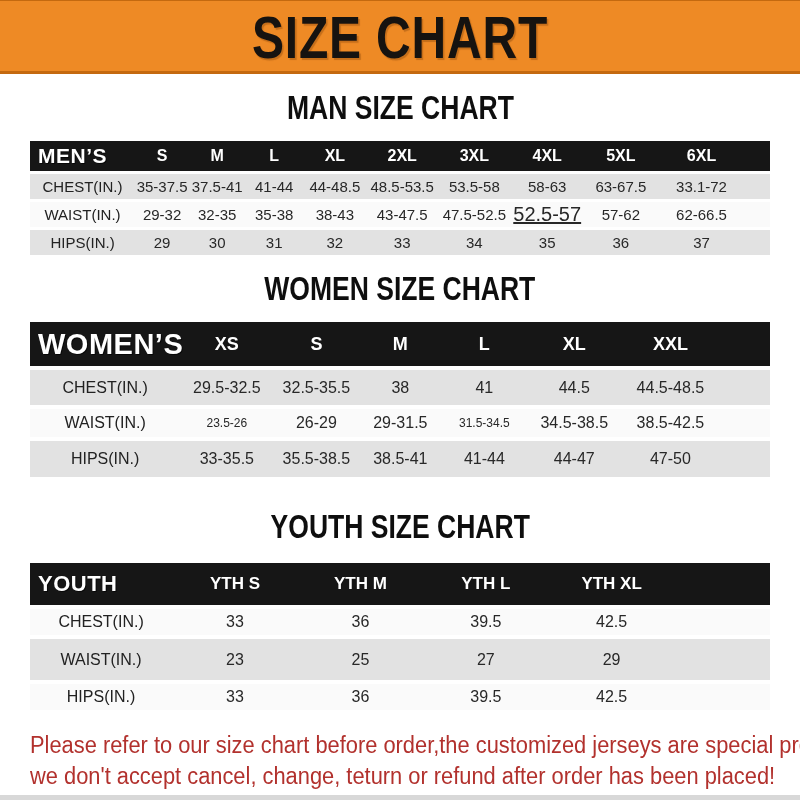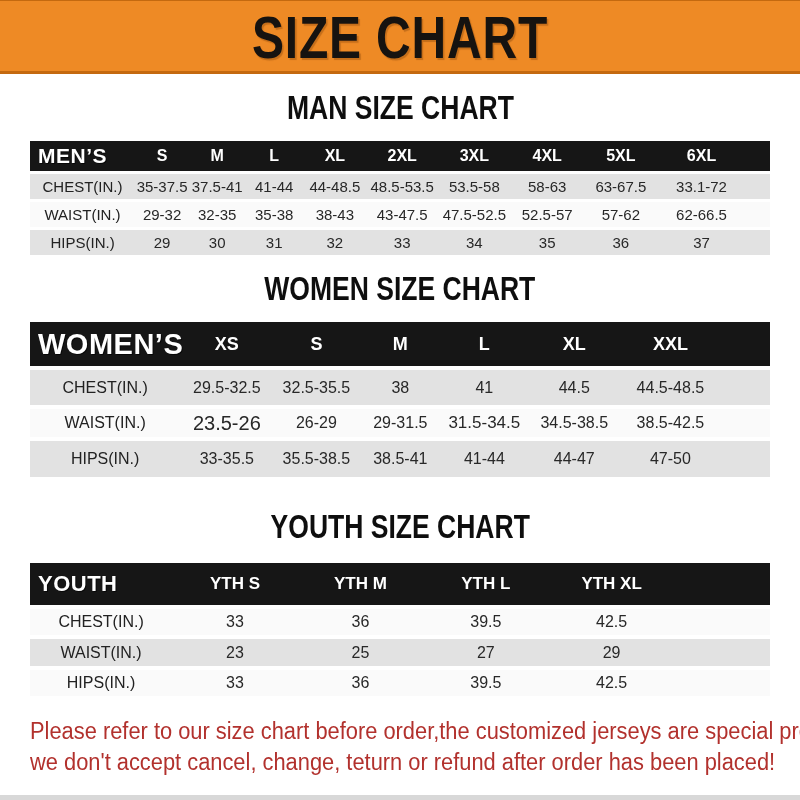--- a/index.html
+++ b/index.html
@@ -162,21 +162,21 @@
                 <td></td>
               </tr>
               <tr class="row-plain">
                 <td class="rlabel" style="height: 25px; font-size: 15px;">WAIST(IN.)</td>
                 <td style="height: 25px; font-size: 15px;">29-32</td>
                 <td style="height: 25px; font-size: 15px;">32-35</td>
                 <td style="height: 25px; font-size: 15px;">35-38</td>
                 <td style="height: 25px; font-size: 15px;">38-43</td>
                 <td style="height: 25px; font-size: 15px;">43-47.5</td>
                 <td style="height: 25px; font-size: 15px;">47.5-52.5</td>
-                <td style="height: 25px; font-size: 15px;">52.5-57</td>
+                <td style="height: 25px; font-size: 20px; text-decoration: underline;">52.5-57</td>
                 <td style="height: 25px; font-size: 15px;">57-62</td>
                 <td style="height: 25px; font-size: 15px;">62-66.5</td>
                 <td></td>
               </tr>
               <tr class="row-shaded">
                 <td class="rlabel" style="height: 25px; font-size: 15px;">HIPS(IN.)</td>
                 <td style="height: 25px; font-size: 15px;">29</td>
                 <td style="height: 25px; font-size: 15px;">30</td>
                 <td style="height: 25px; font-size: 15px;">31</td>
                 <td style="height: 25px; font-size: 15px;">32</td>
@@ -226,24 +226,24 @@
                 <td style="height: 35px; font-size: 16px; margin-top: 24px;">29.5-32.5</td>
                 <td style="height: 28px; font-size: 16px;">32.5-35.5</td>
                 <td style="height: 28px; font-size: 16px;">38</td>
                 <td style="height: 28px; font-size: 16px;">41</td>
                 <td style="height: 28px; font-size: 16px;">44.5</td>
                 <td style="height: 28px; font-size: 16px;">44.5-48.5</td>
                 <td></td>
               </tr>
               <tr class="row-plain">
                 <td class="rlabel" style="height: 28px; font-size: 16px;">WAIST(IN.)</td>
-                <td style="height: 28px; font-size: 20px;">23.5-26</td>
+                <td style="height: 28px; font-size: 12px;">23.5-26</td>
                 <td style="height: 28px; font-size: 16px;">26-29</td>
                 <td style="height: 28px; font-size: 16px;">29-31.5</td>
-                <td style="height: 28px; font-size: 17px;">31.5-34.5</td>
+                <td style="height: 28px; font-size: 12px;">31.5-34.5</td>
                 <td style="height: 28px; font-size: 16px;">34.5-38.5</td>
                 <td style="height: 28px; font-size: 16px;">38.5-42.5</td>
                 <td></td>
               </tr>
               <tr class="row-shaded">
                 <td class="rlabel" style="height: 28px; font-size: 16px;">HIPS(IN.)</td>
                 <td style="height: 28px; font-size: 16px;">33-35.5</td>
                 <td style="height: 36px; font-size: 16px;">35.5-38.5</td>
                 <td style="height: 28px; font-size: 16px;">38.5-41</td>
                 <td style="height: 28px; font-size: 16px;">41-44</td>
@@ -285,21 +285,21 @@
                 <td class="rlabel" style="height: 26px; font-size: 16px;">CHEST(IN.)</td>
                 <td style="height: 26px; font-size: 16px;">33</td>
                 <td style="height: 26px; font-size: 16px;">36</td>
                 <td style="height: 26px; font-size: 16px;">39.5</td>
                 <td style="height: 26px; font-size: 16px;">42.5</td>
                 <td></td>
               </tr>
               <tr class="row-shaded">
                 <td class="rlabel" style="height: 26px; font-size: 16px;">WAIST(IN.)</td>
                 <td style="height: 26px; font-size: 16px;">23</td>
-                <td style="height: 27px; font-size: 16px;">25</td>
+                <td style="height: 41px; font-size: 16px;">25</td>
                 <td style="height: 26px; font-size: 16px;">27</td>
                 <td style="height: 26px; font-size: 16px;">29</td>
                 <td></td>
               </tr>
               <tr class="row-plain">
                 <td class="rlabel" style="height: 26px; font-size: 16px;">HIPS(IN.)</td>
                 <td style="height: 26px; font-size: 16px;">33</td>
                 <td style="height: 26px; font-size: 16px;">36</td>
                 <td style="height: 26px; font-size: 16px;">39.5</td>
                 <td style="height: 26px; font-size: 16px;">42.5</td>

